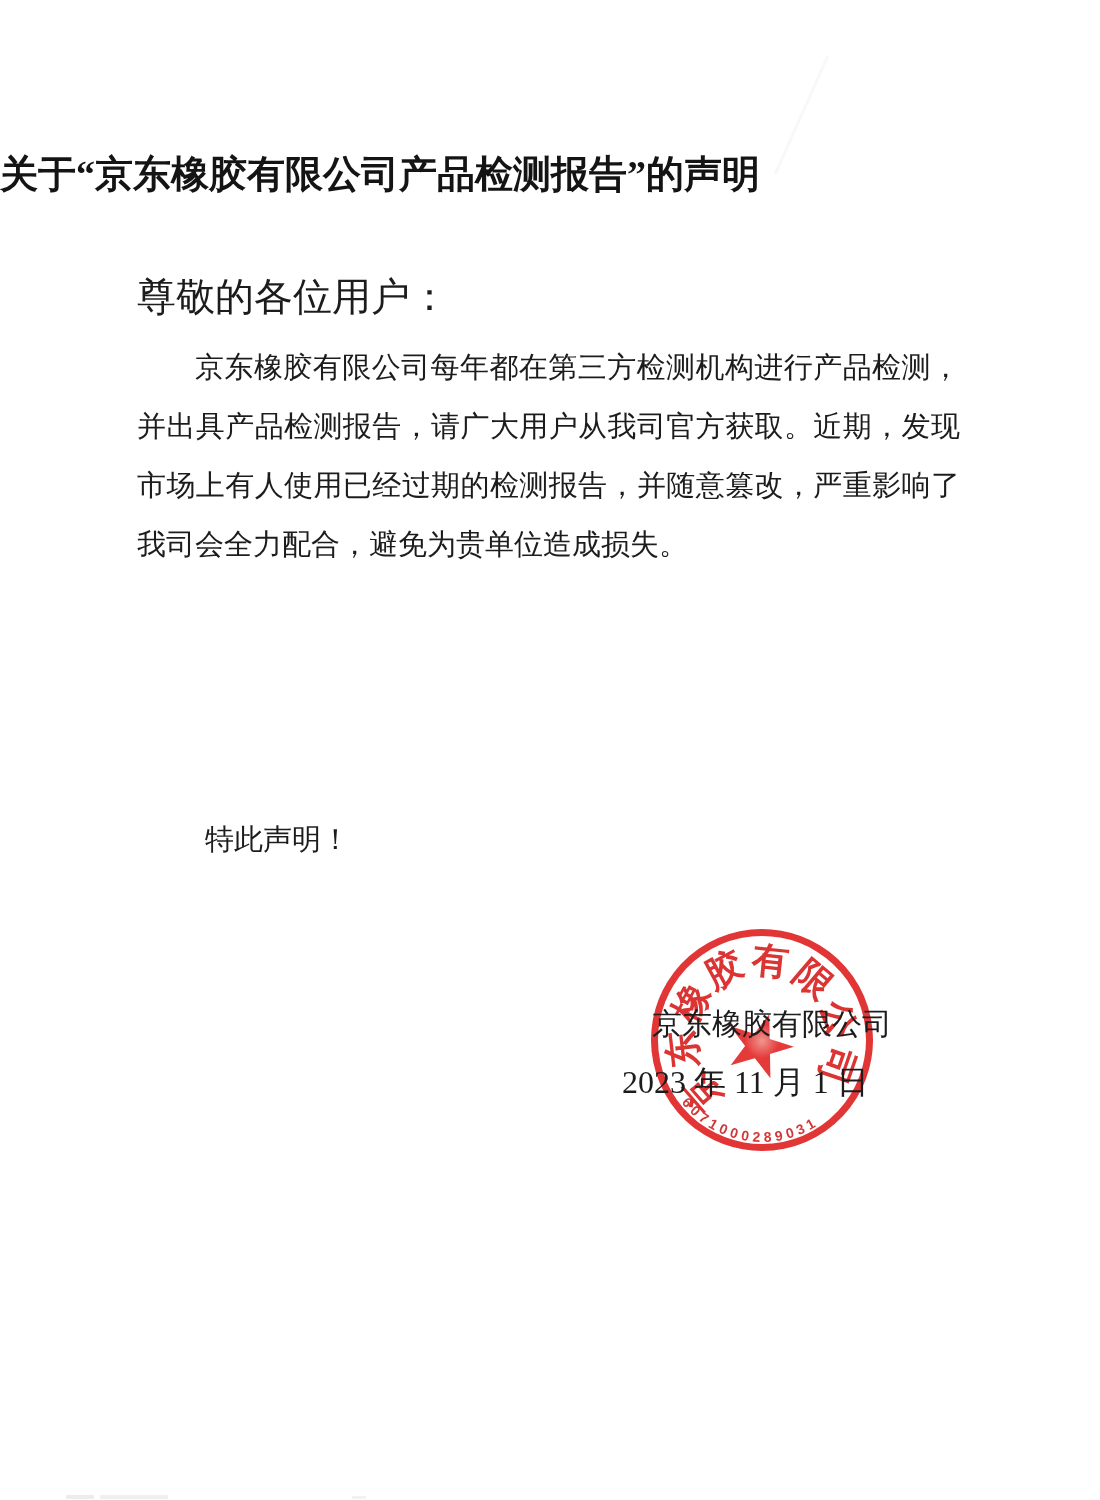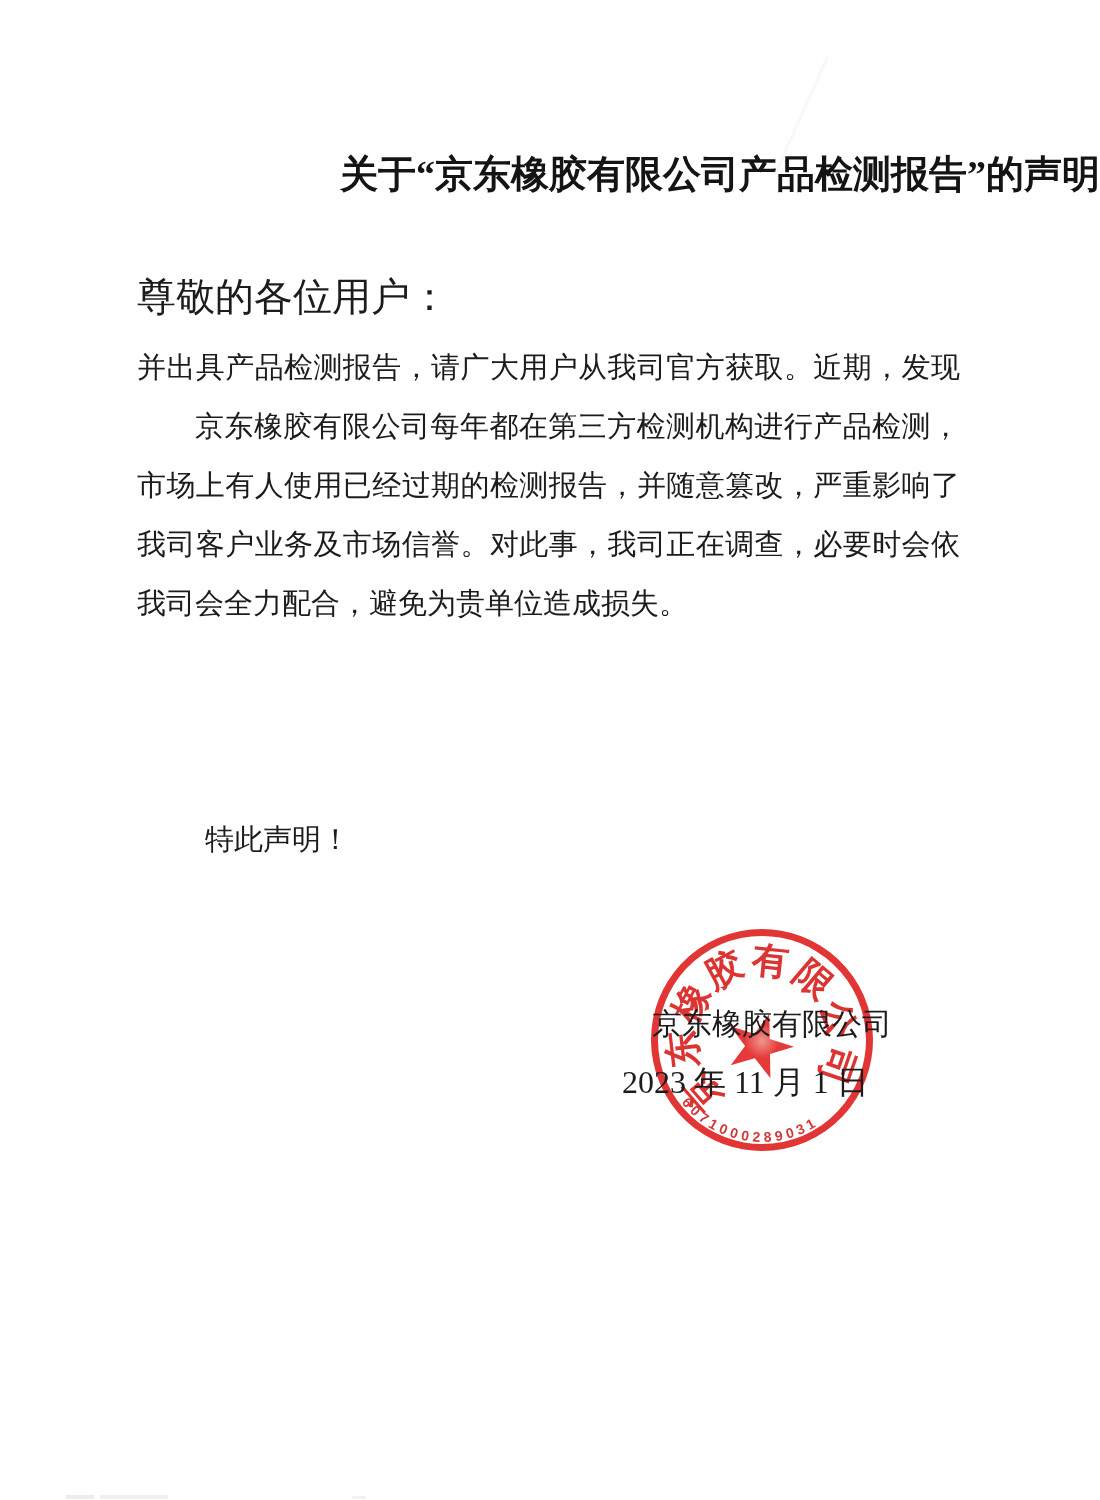--- a/index.html
+++ b/index.html
@@ -3,21 +3,21 @@
 <meta charset="utf-8">
 <style>
   html,body { margin:0; padding:0; background:#ffffff; }
   .page {
     position:relative; width:1100px; height:1500px; background:#ffffff;
     font-family:"Liberation Serif","DejaVu Serif",serif;
     color:#1c1c1c; overflow:hidden;
   }
   .title {
     position:absolute; top:146px; left:0; width:100%;
-    text-align:right; font-size:38px; font-weight:700; line-height:56px;
+    text-align:left; font-size:38px; font-weight:700; line-height:56px;
     color:#141414; letter-spacing:0px;
     font-family:"Liberation Serif","DejaVu Serif",serif;
   }
   .salutation {
     position:absolute; left:137px; top:276px;
     font-size:39px; line-height:42px;
   }
   .body-block { position:absolute; left:137px; top:338px; width:823px; }
   .line { height:59px; line-height:59px; font-size:29px; white-space:nowrap; }
   .line.indent { text-indent:2em; }
@@ -68,24 +68,23 @@
 </head>
 <body>
 
 <div class="page">
 
   <div class="title">关于“京东橡胶有限公司产品检测报告”的声明</div>
 
   <div class="salutation">尊敬的各位用户：</div>
 
   <div class="body-block" id="body-block">
+      <div class="line indent j">京东橡胶有限公司每年都在第三方检测机构进行产品检测，</div>
       <div class="line j">并出具产品检测报告，请广大用户从我司官方获取。近期，发现</div>
-      <div class="line indent j">京东橡胶有限公司每年都在第三方检测机构进行产品检测，</div>
       <div class="line j">市场上有人使用已经过期的检测报告，并随意篡改，严重影响了</div>
-      <div class="line j">我司客户业务及市场信誉。对此事，我司正在调查，必要时会依</div>
       <div class="line">我司会全力配合，避免为贵单位造成损失。</div>
     </div>
 
   <div class="closing">特此声明！</div>
 
   <div class="sig-company">京东橡胶有限公司</div>
   <div class="sig-date">2023 年 11 月 1 日</div>
 
   <div class="stamp">
     <div class="stamp-ring"></div>

